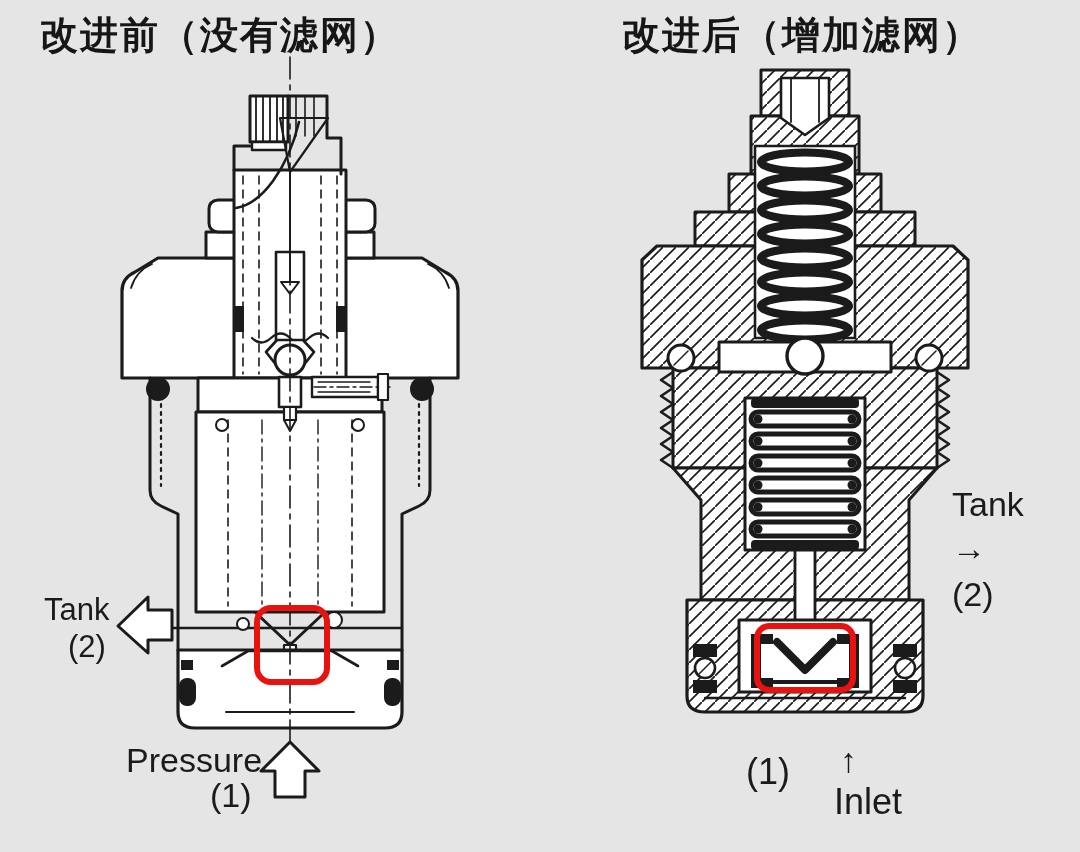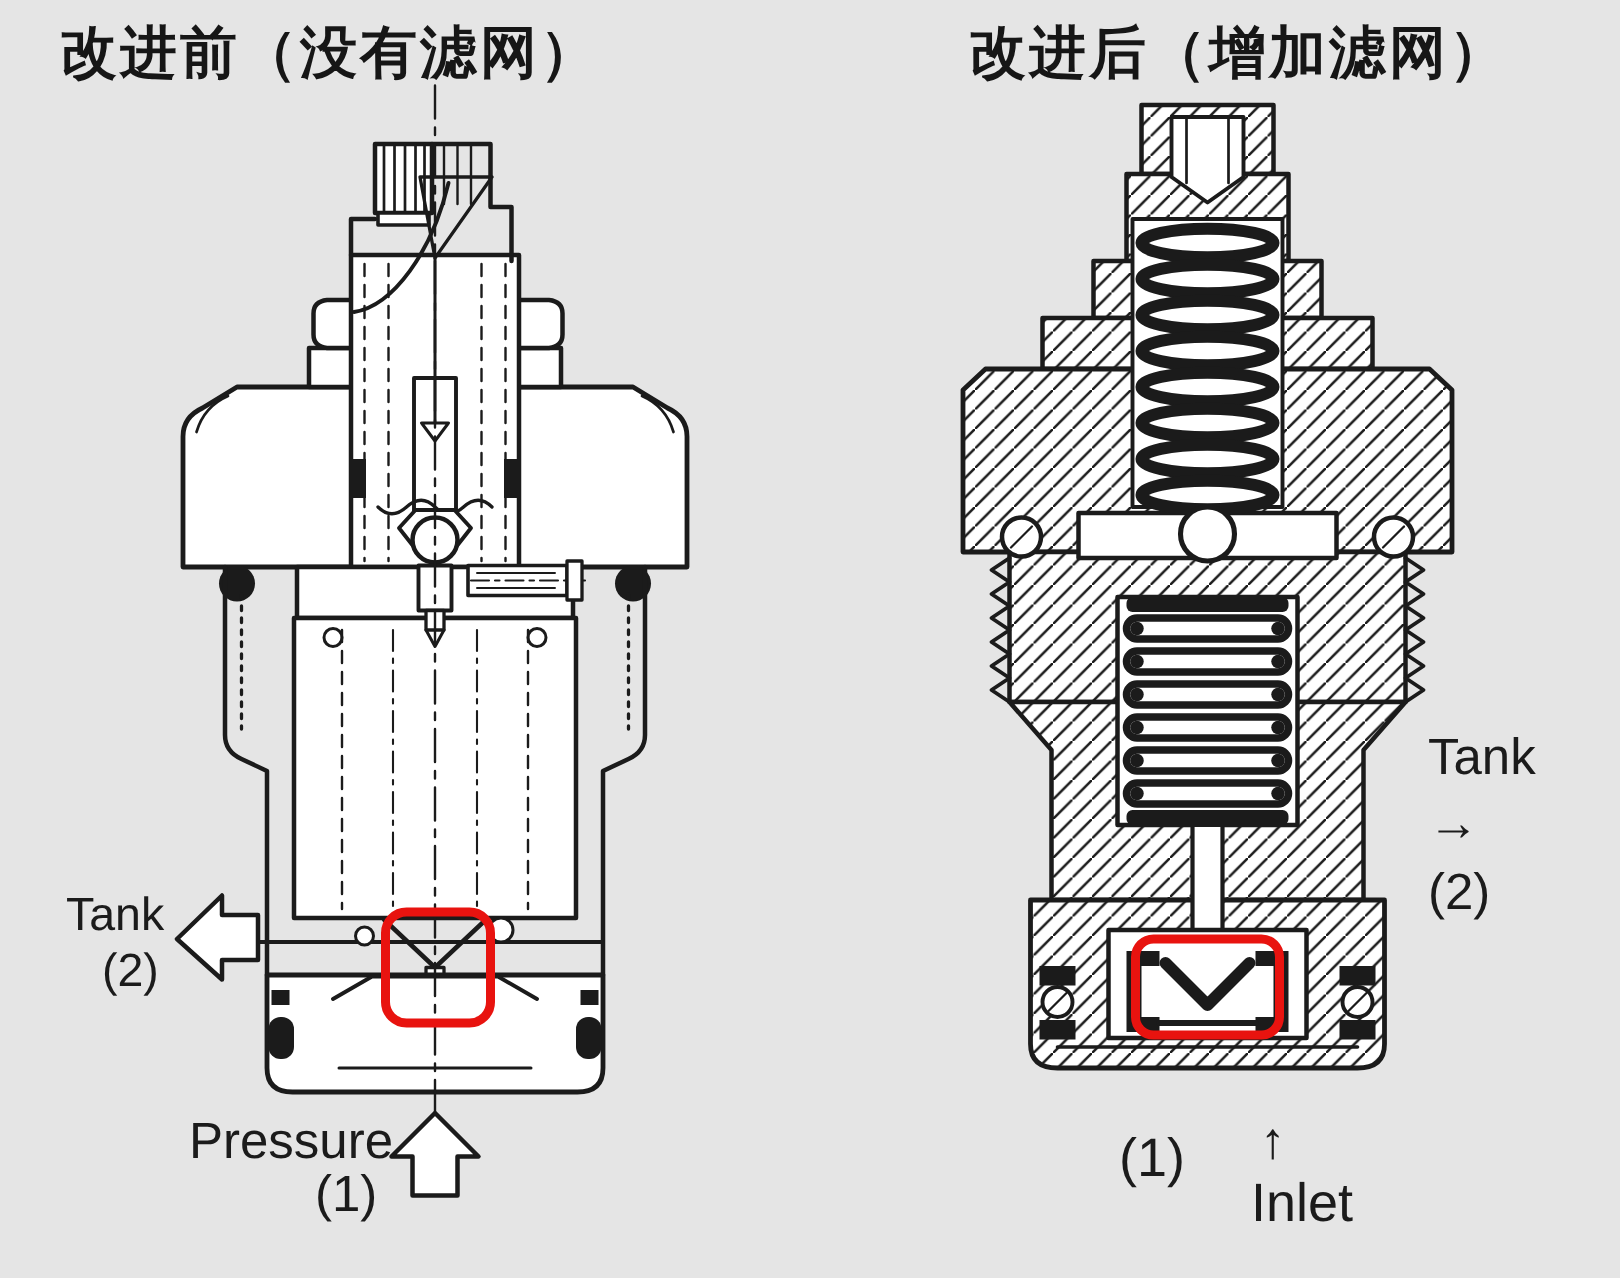--- a/index.html
+++ b/index.html
@@ -2,21 +2,21 @@
 <html><head>
 <meta charset="utf-8">
 <style>
   html,body{margin:0;padding:0;background:#ffffff;}
   .stage{position:relative;width:1080px;height:852px;background:#e5e5e5;overflow:hidden;
          font-family:"Liberation Sans","DejaVu Sans",sans-serif;}
   .stage svg{position:absolute;left:0;top:0;}
   .title{position:absolute;top:10px;font-size:38px;font-weight:600;color:#161616;
          letter-spacing:2px;white-space:nowrap;}
   .title-before{left:40px;}
-  .title-after{left:646px;}
+  .title-after{left:622px;}
   text{fill:#1b1b1b;font-family:"Liberation Sans","DejaVu Sans",sans-serif;}
   .s31{font-size:31px;}
   .s34{font-size:34px;}
   .s36{font-size:36px;}
 </style>
 </head>
 <body>
 
 <div class="stage">
 

